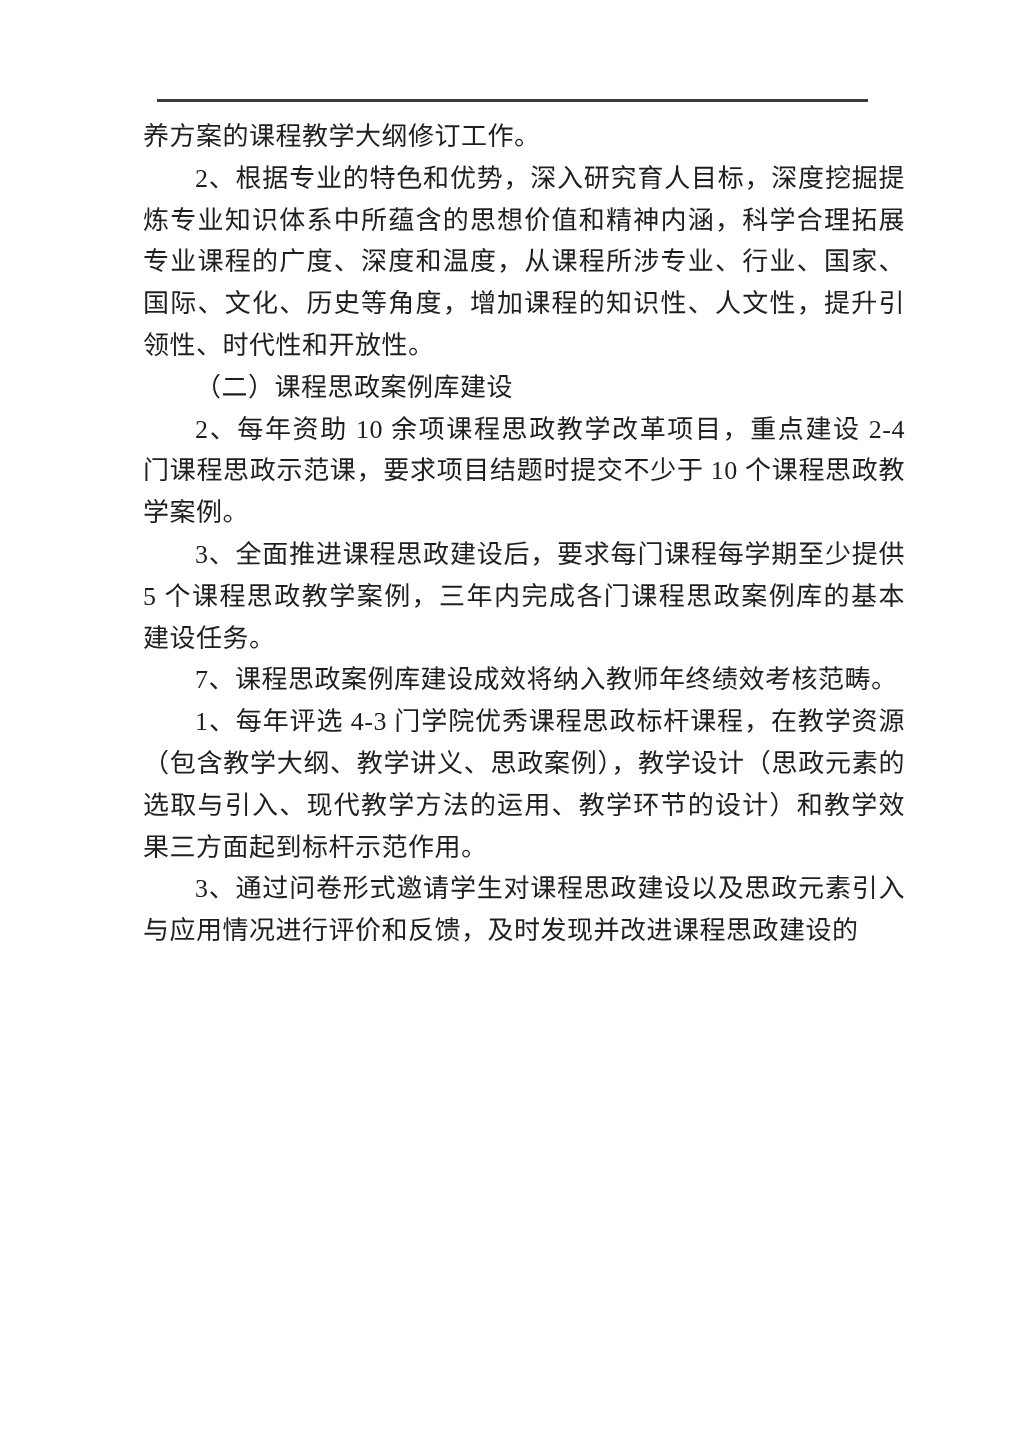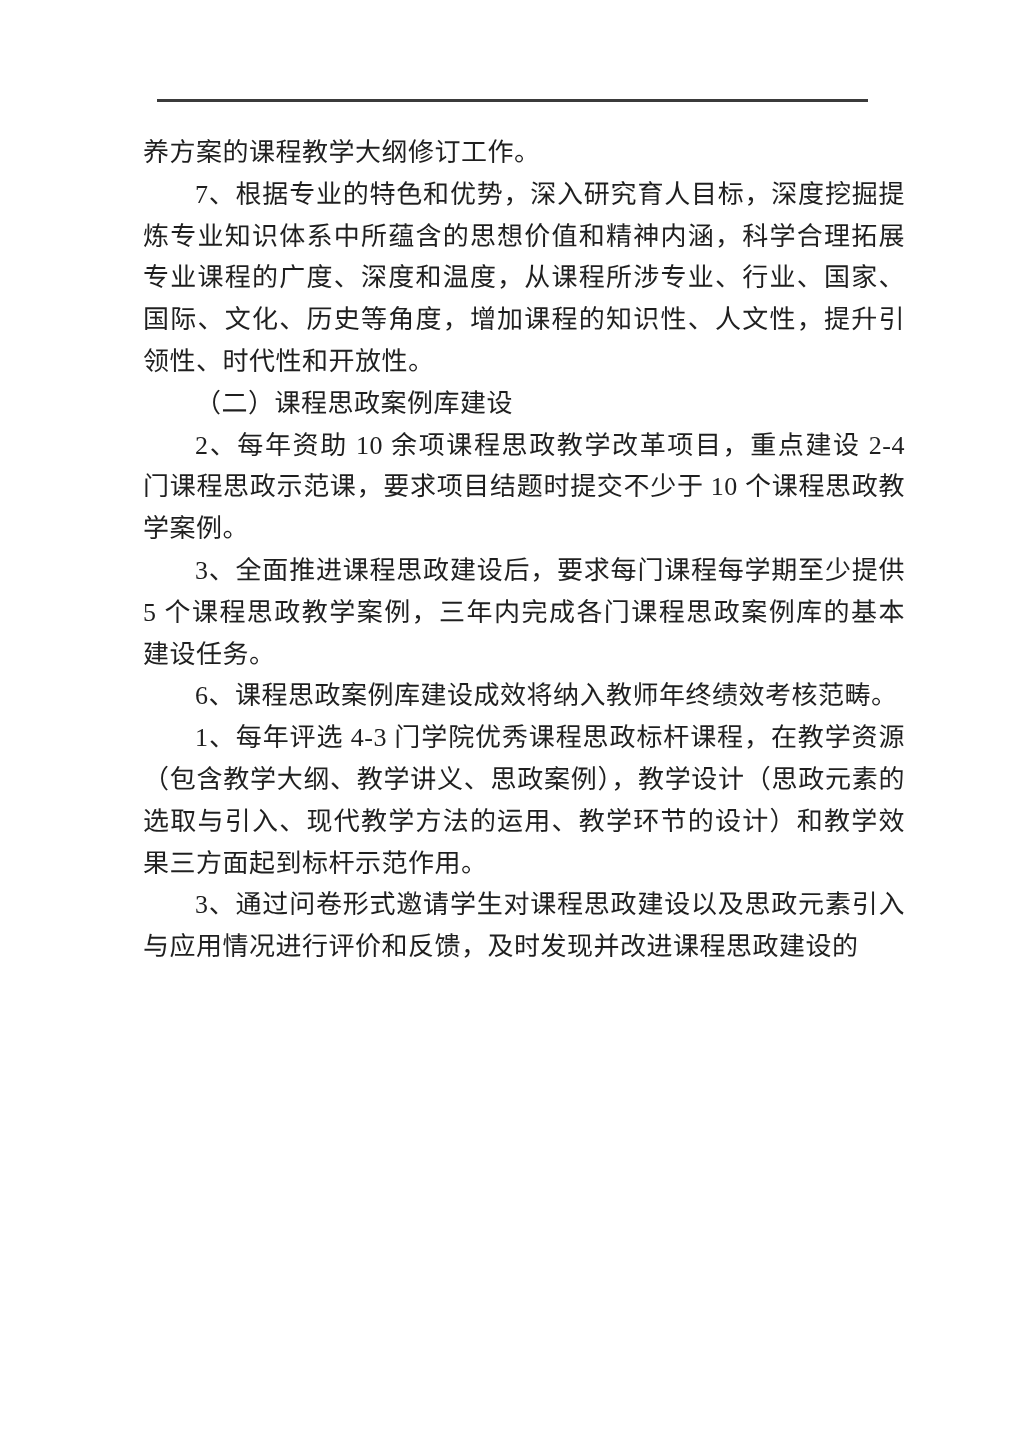--- a/index.html
+++ b/index.html
@@ -19,21 +19,21 @@
     position: absolute;
     left: 157px;
     top: 99px;
     width: 711px;
     height: 3px;
     background: var(--rule-color, #3b3b3b);
   }
   .doc-body {
     position: absolute;
     left: 143px;
-    top: 132px;
+    top: 116px;
     width: 762px;
     font-size: 26px;
     line-height: 41.8px;
     color: var(--text-color, #1f1f1f);
     text-align: justify;
     letter-spacing: 0.5px;
   }
   .para {
     margin: 0;
     padding: 0;
@@ -42,21 +42,21 @@
     text-indent: 2em;
   }
 </style>
 </head>
 <body>
 
 <div class="page">
   <div class="header-rule"></div>
   <div class="doc-body">
       <p class="para">养方案的课程教学大纲修订工作。</p>
-      <p class="para indent">7、根据专业的特色和优势，深入研究育人目标，深度挖掘提炼专业知识体系中所蕴含的思想价值和精神内涵，科学合理拓展专业课程的广度、深度和温度，从课程所涉专业、行业、国家、国际、文化、历史等角度，增加课程的知识性、人文性，提升引领性、时代性和开放性。</p>
+      <p class="para indent">2、根据专业的特色和优势，深入研究育人目标，深度挖掘提炼专业知识体系中所蕴含的思想价值和精神内涵，科学合理拓展专业课程的广度、深度和温度，从课程所涉专业、行业、国家、国际、文化、历史等角度，增加课程的知识性、人文性，提升引领性、时代性和开放性。</p>
       <p class="para indent">（二）课程思政案例库建设</p>
       <p class="para indent">2、每年资助 10 余项课程思政教学改革项目，重点建设 2-4 门课程思政示范课，要求项目结题时提交不少于 10 个课程思政教学案例。</p>
       <p class="para indent">3、全面推进课程思政建设后，要求每门课程每学期至少提供 5 个课程思政教学案例，三年内完成各门课程思政案例库的基本建设任务。</p>
-      <p class="para indent">6、课程思政案例库建设成效将纳入教师年终绩效考核范畴。</p>
+      <p class="para indent">7、课程思政案例库建设成效将纳入教师年终绩效考核范畴。</p>
       <p class="para indent">1、每年评选 4-3 门学院优秀课程思政标杆课程，在教学资源（包含教学大纲、教学讲义、思政案例），教学设计（思政元素的选取与引入、现代教学方法的运用、教学环节的设计）和教学效果三方面起到标杆示范作用。</p>
       <p class="para indent">3、通过问卷形式邀请学生对课程思政建设以及思政元素引入与应用情况进行评价和反馈，及时发现并改进课程思政建设的</p>
     </div>
 </div>
 
 </body></html>

